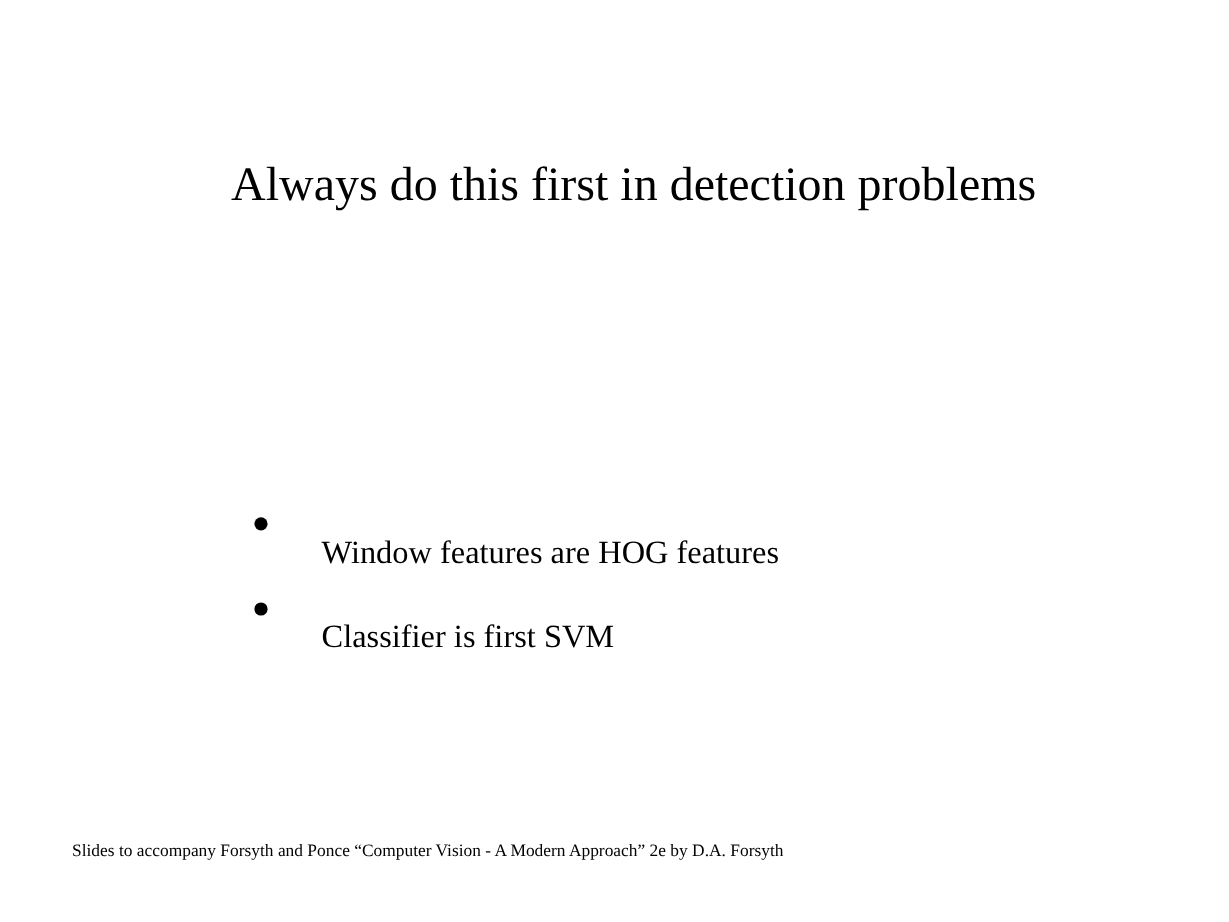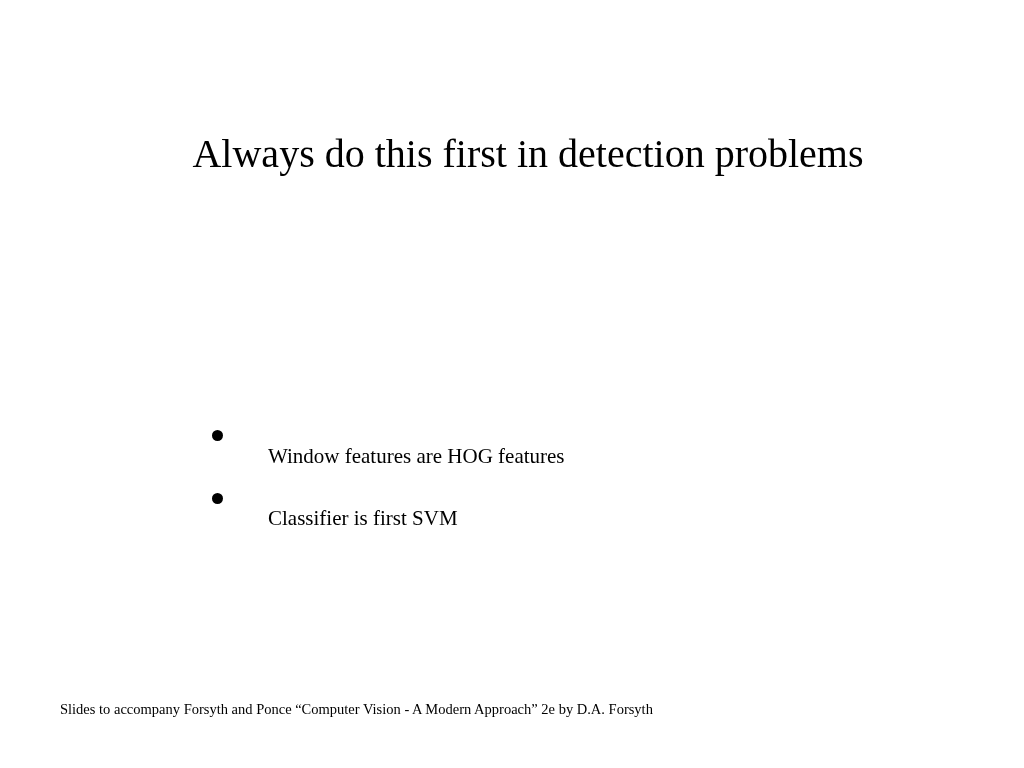--- a/index.html
+++ b/index.html
@@ -32,21 +32,21 @@
       letter-spacing: 0px;
     }
     .bullets {
       position: absolute;
       top: 378px;
       left: 158px;
       list-style: none;
     }
     .bullets li {
       position: relative;
-      font-size: 21px;
+      font-size: 27px;
       line-height: 1.35;
       padding-left: 46px;
       margin-bottom: 2px;
     }
     .bullets li::before {
       content: "";
       position: absolute;
       left: 6px;
       top: 0.20em;
       width: 11px;

